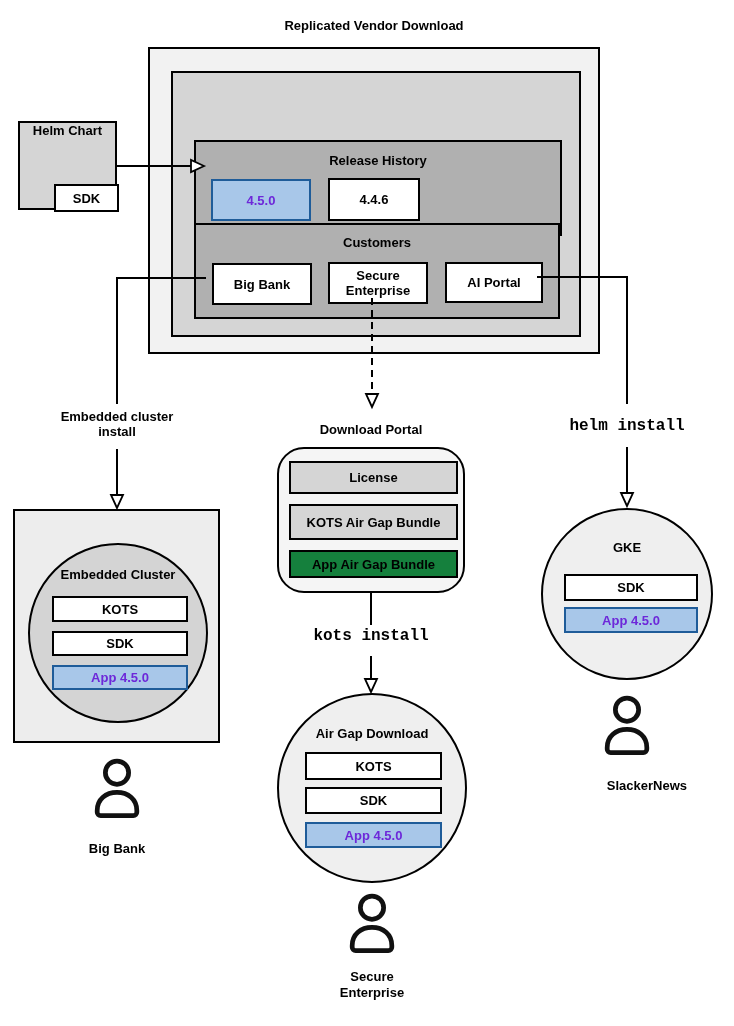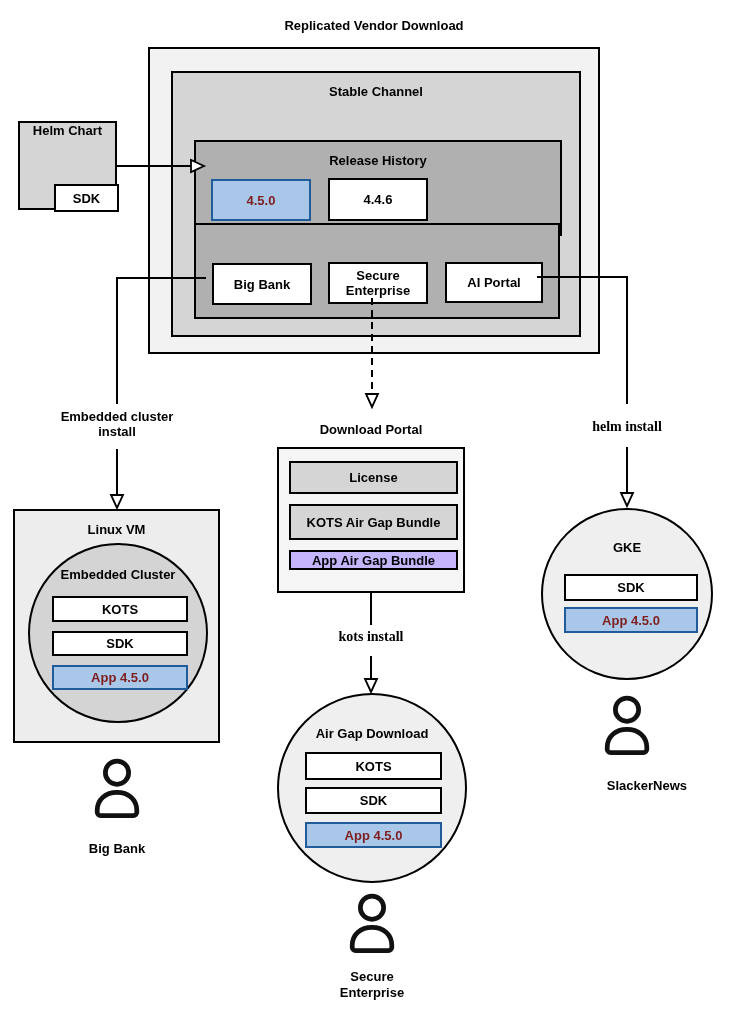--- a/index.html
+++ b/index.html
@@ -5,98 +5,97 @@
   html,body{margin:0;padding:0;background:#fff;}
   .canvas{
     position:relative;width:734px;height:1026px;background:#fff;overflow:hidden;
     font-family:"Liberation Sans",sans-serif;font-size:13px;color:#000;
   }
   .panel{position:absolute;box-sizing:border-box;border:2px solid #000;}
   .bg-outer{background:#f2f2f2;}
   .bg-mid{background:#d5d5d5;}
   .bg-dark{background:#b0b0b0;}
   .bg-vm{background:#ededed;}
-  .bg-portal{background:#f5f5f5;}
+  .bg-portal{background:#f5f5f5;border-radius:27px;}
   .circle{border-radius:50%;}
   .circ-dark{background:#d4d4d4;}
   .circ-light{background:#efefef;}
   .node{
     position:absolute;box-sizing:border-box;border:2px solid #000;background:#fff;
     display:flex;align-items:center;justify-content:center;text-align:center;
     font-weight:bold;line-height:15px;white-space:pre-line;
   }
-  .node-blue{background:#a8c7e9;border-color:#1f5c99;color:#7f1d1d;}
+  .node-blue{background:#a8c7e9;border-color:#1f5c99;color:#6d28d9;}
   .panel-title{
     position:absolute;left:0;right:0;text-align:center;font-weight:bold;
   }
   .label{
     position:absolute;text-align:center;font-weight:bold;line-height:15px;white-space:pre-line;
   }
-  .mono{font-family:Liberation Serif, serif;font-size:14px;}
+  .mono{font-family:Liberation Mono, monospace;font-size:16px;}
   svg.overlay{position:absolute;left:0;top:0;pointer-events:none;}
   .person{position:absolute;}
 </style>
 </head>
 <body>
 
 <div class="canvas">
 
   <div class="label" style="left:148px;top:18px;width:452px;font-size:13px;">Replicated Vendor Download</div>
 
   <div class="panel bg-outer" style="left:148px;top:47px;width:452px;height:307px;">
 
     <div class="panel bg-mid" style="left:21px;top:22px;width:410px;height:266px;">
-      <div class="panel-title" style="top:11px;">Stable Channel</div>
 
       <div class="panel bg-dark" style="left:21px;top:39px;width:368px;height:96px;margin-top:28px;">
         <div class="panel-title" style="top:11px;">Release History</div>
         <div class="node node-blue" style="left:15px;top:37px;width:100px;height:42px;">4.5.0</div>
-        <div class="node" style="left:132px;top:36px;width:100px;height:43px;">4.4.6</div>
+        <div class="node" style="left:132px;top:36px;width:92px;height:43px;">4.4.6</div>
       </div>
 
       <div class="panel bg-dark" style="left:21px;top:150px;width:366px;height:96px;">
+        <div class="panel-title" style="top:10px;">Customers</div>
         <div class="node" style="left:16px;top:38px;width:100px;height:42px;">Big Bank</div>
         <div class="node" style="left:132px;top:37px;width:100px;height:42px;">Secure
 Enterprise</div>
         <div class="node" style="left:249px;top:37px;width:98px;height:41px;">AI Portal</div>
       </div>
     </div>
   </div>
 
   <div class="panel bg-mid" style="left:18px;top:121px;width:99px;height:89px;display:flex;align-items:flex-start;justify-content:center;font-weight:bold;">
     <span>Helm Chart</span>
     <div class="node" style="left:34px;top:61px;width:65px;height:28px;">SDK</div>
   </div>
 
   <div class="label" style="left:37px;top:409px;width:160px;">Embedded cluster
 install</div>
 
   <div class="panel bg-vm" style="left:13px;top:509px;width:207px;height:234px;">
-    <div class="panel-title" style="top:11px;">Linux VM</div>
     <div class="panel circle circ-dark" style="left:13px;top:32px;width:180px;height:180px;">
       <div class="panel-title" style="top:22px;">Embedded Cluster</div>
       <div class="node" style="left:22px;top:51px;width:136px;height:26px;">KOTS</div>
       <div class="node" style="left:22px;top:86px;width:136px;height:25px;">SDK</div>
       <div class="node node-blue" style="left:22px;top:120px;width:136px;height:25px;">App 4.5.0</div>
     </div>
   </div>
 
   <div class="person" style="left:89px;top:758px;">
     <svg viewBox="0 0 64 72" width="56" height="62">
       <circle cx="32" cy="17" r="13.5" fill="none" stroke="#111" stroke-width="5.5"></circle>
       <path d="M9 63 v-2 c0 -13 10 -21 23 -21 s23 8 23 21 v2 a4 4 0 0 1 -4 4 h-38 a4 4 0 0 1 -4 -4 z" fill="none" stroke="#111" stroke-width="5.5" stroke-linejoin="round"></path>
     </svg>
   </div>
   <div class="label" style="left:57px;top:841px;width:120px;">Big Bank</div>
 
   <div class="label" style="left:296px;top:422px;width:150px;">Download Portal</div>
   <div class="panel bg-portal" style="left:277px;top:447px;width:188px;height:146px;">
     <div class="node bg-mid" style="left:10px;top:12px;width:169px;height:33px;background:#d5d5d5;">License</div>
     <div class="node" style="left:10px;top:55px;width:169px;height:36px;background:#d5d5d5;">KOTS Air Gap Bundle</div>
-    <div class="node" style="left:10px;top:101px;width:169px;height:20px;background:#c4b5fd;">App Air Gap Bundle</div>
+    <div class="node" style="left:10px;top:101px;width:169px;height:28px;background:#15803d;">App Air Gap Bundle</div>
   </div>
 
   <div class="label mono" style="left:291px;top:629px;width:160px;">kots install</div>
 
   <div class="panel circle circ-light" style="left:277px;top:693px;width:190px;height:190px;">
     <div class="panel-title" style="top:31px;">Air Gap Download</div>
     <div class="node" style="left:26px;top:57px;width:137px;height:28px;">KOTS</div>
     <div class="node" style="left:26px;top:92px;width:137px;height:27px;">SDK</div>
     <div class="node node-blue" style="left:26px;top:127px;width:137px;height:26px;">App 4.5.0</div>
   </div>

